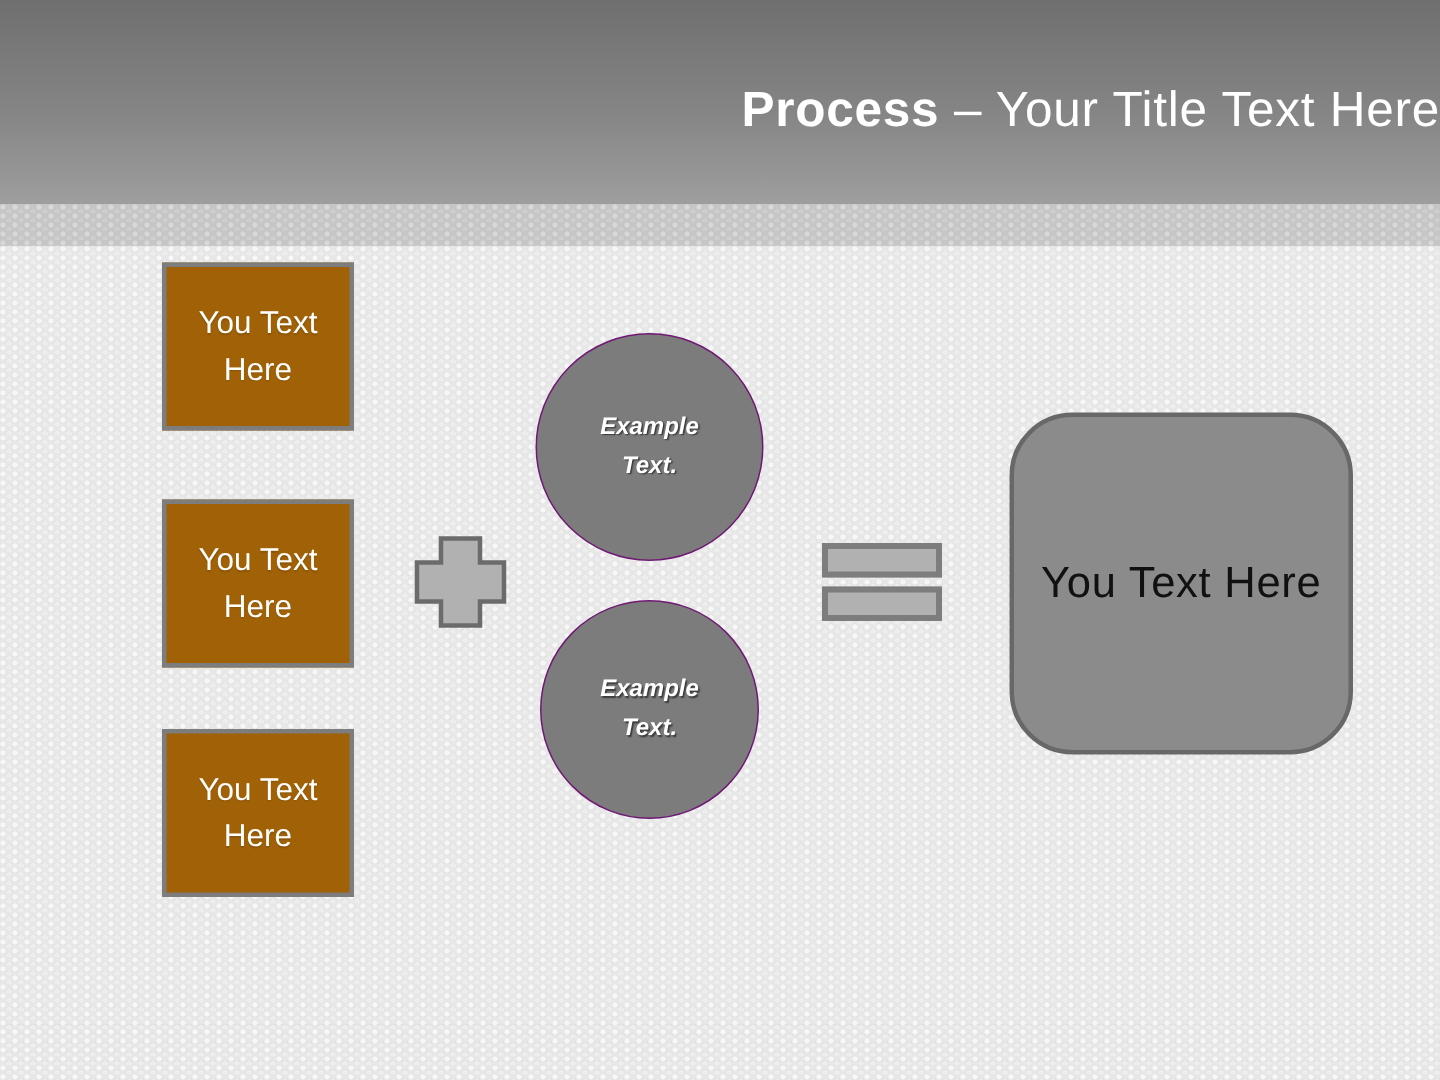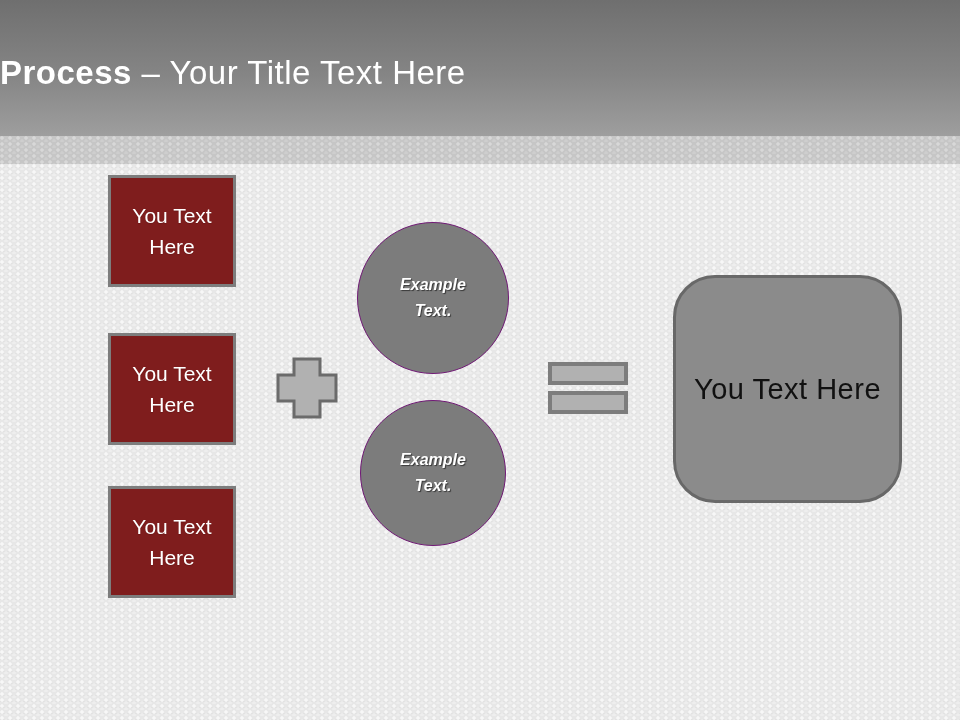--- a/index.html
+++ b/index.html
@@ -13,21 +13,21 @@
   }
 
   
   .header {
     position: absolute;
     left: 0; top: 0;
     width: 960px; height: 136px;
     background: linear-gradient(to bottom, #6f6f6f 0%, #858585 55%, #9e9e9e 100%);
     display: flex;
     align-items: center;
-    justify-content: flex-start;
+    justify-content: flex-end;
   }
   .title {
     color: #ffffff;
     font-size: 33px;
     font-weight: 400;
     letter-spacing: 0.5px;
     padding-top: 10px;
     white-space: pre;
   }
   .title .emph { font-weight: 700; }
@@ -54,21 +54,21 @@
       repeating-linear-gradient(0deg, rgba(0,0,0,0.02) 0 1px, rgba(0,0,0,0) 1px 6px);
     background-size: 8px 6px, 8px 6px, auto;
   }
 
   
   .shape { position: absolute; display: flex; align-items: center; justify-content: center; text-align: center; box-sizing: border-box; }
 
   .input-box {
     width: 128px; height: 112px;
     left: 108px;
-    background: #7f1d1d;
+    background: #a16207;
     border: 3px solid #7d7d7d;
     color: #ffffff;
     font-size: 21px;
     line-height: 1.5;
     white-space: pre-line;
     text-shadow: 0 1px 1px rgba(0,0,0,0.15);
   }
   .input-box.b1 { top: 175px; }
   .input-box.b2 { top: 333px; }
   .input-box.b3 { top: 486px; }

